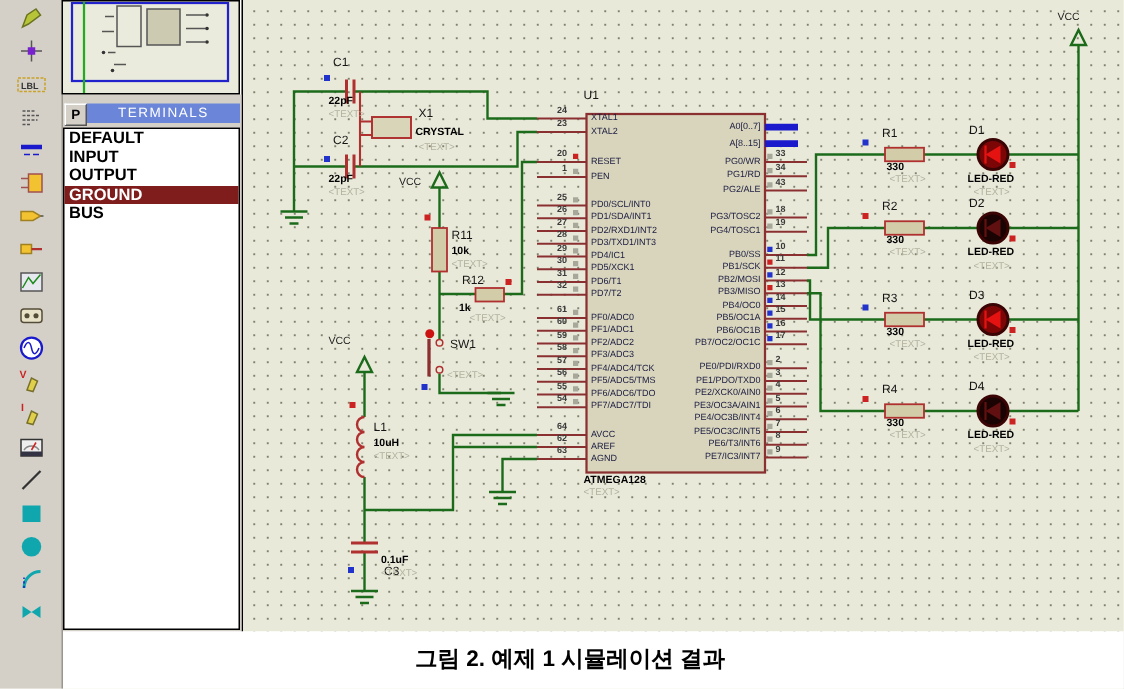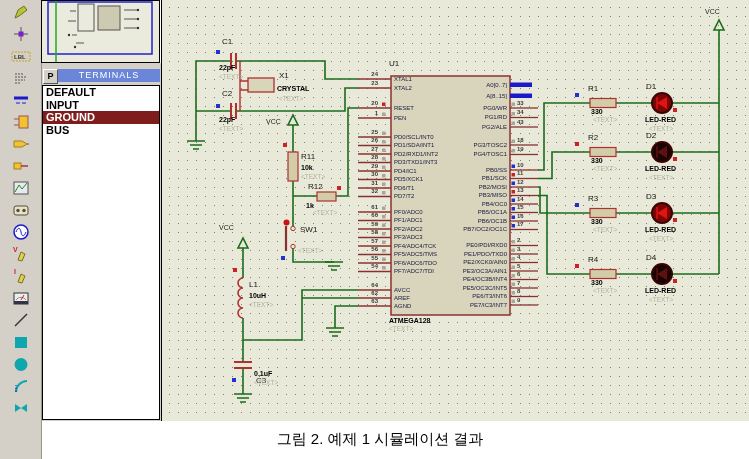--- a/index.html
+++ b/index.html
@@ -35,21 +35,21 @@
     font-size:9px;font-weight:bold;text-align:center;line-height:12px;z-index:6}
   #ptitle{position:absolute;left:58px;top:69px;width:102px;height:13px;background:#6b86d8;
     color:#fff;font-size:9px;letter-spacing:1px;text-align:center;line-height:13px;z-index:6}
   #tlist{position:absolute;left:42px;top:85px;width:118px;height:335px;background:#fff;
     border:1px solid #000;z-index:6;box-sizing:border-box}
   .term-item{height:12.5px;font-size:11px;font-weight:bold;line-height:12.5px;padding-left:3px;color:#000}
   .term-item.sel{background:#7f1d1d;color:#fff}
   
   #capstrip{position:absolute;left:41px;top:421px;width:708px;height:38px;background:#fff;z-index:4}
   #caption{position:absolute;left:100px;top:430px;width:560px;text-align:center;
-    font-size:15px;font-weight:normal;color:#000;z-index:6}
+    font-size:15px;font-weight:bold;color:#000;z-index:6}
 </style>
 </head>
 <body>
 
 <div id="sheet"></div>
 
 <svg id="wires" width="749" height="459">
   <g stroke="#1b6b1b" stroke-width="1.6" fill="none">
     <path d="M196,141 V61 H231 M236,61 H240 M196,111 H231 M236,111 H240"></path>
     <path d="M240,61 H325 V79 H358"></path>
@@ -501,18 +501,19 @@
     <path d="M14,0 V61" stroke="#22aa22" stroke-width="1.5"></path>
   </svg>
 </div>
 
 <div id="panelbg"></div>
 <div id="pbtn">P</div>
 <div id="ptitle">TERMINALS</div>
 <div id="tlist">
     <div class="term-item">DEFAULT</div>
     <div class="term-item">INPUT</div>
+    <div class="term-item">OUTPUT</div>
     <div class="term-item sel">GROUND</div>
     <div class="term-item">BUS</div>
   </div>
 
 <div id="capstrip"></div>
 <div id="caption">그림 2. 예제 1 시뮬레이션 결과</div>
 
 </body></html>

